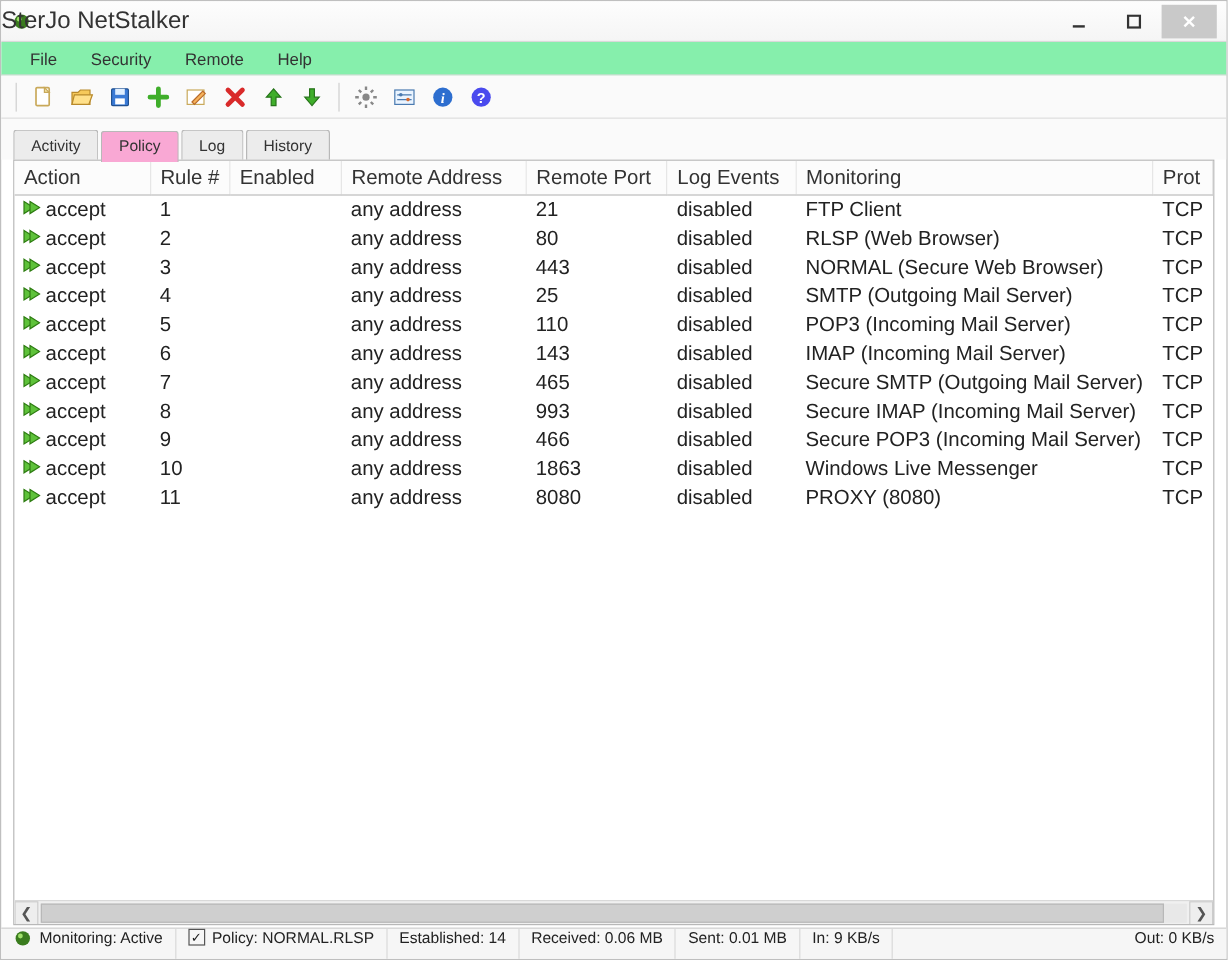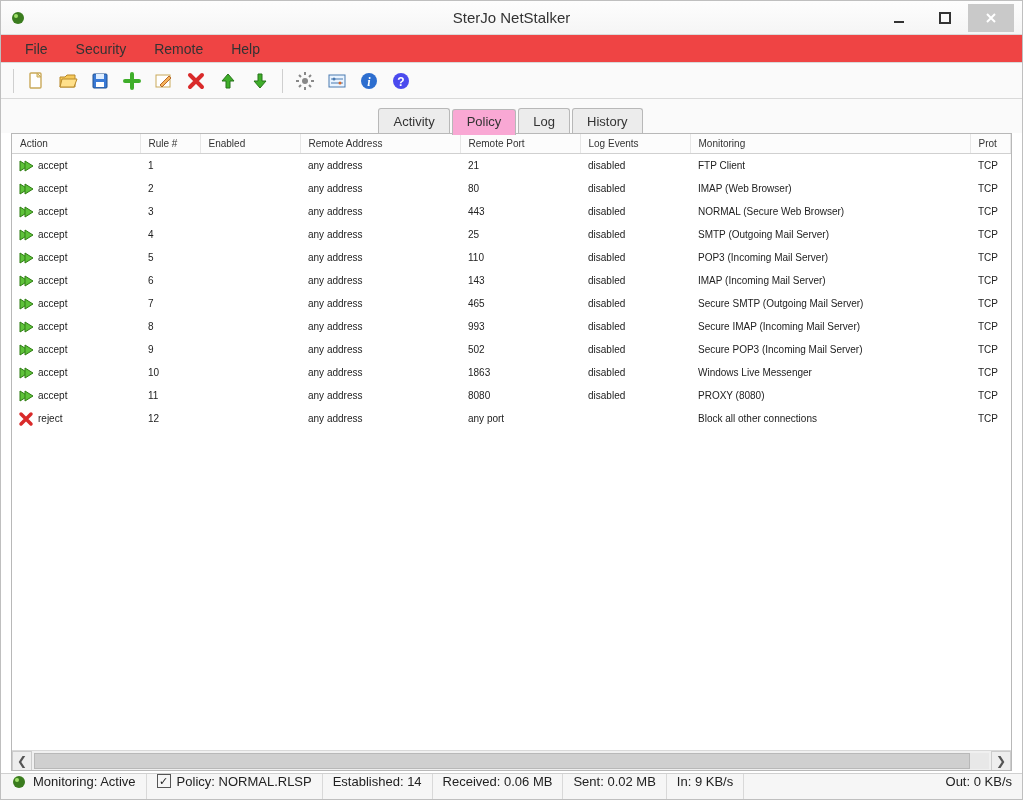--- a/index.html
+++ b/index.html
@@ -23,22 +23,21 @@
     border-bottom: 1px solid #d9d9d9;
     position: relative;
   }
   .titlebar .app-icon {
     width: 18px; height: 18px;
     margin-right: 6px;
   }
   .titlebar .title-text {
     position: absolute;
     left: 0; right: 0;
-    text-align: center;
-    font-size: 15px;
+    font-size: 20px;
     color: #333;
     pointer-events: none;
   }
   .titlebar .win-controls {
     margin-left: auto;
     display: flex;
     gap: 0;
   }
   .win-btn {
     width: 46px; height: 28px;
@@ -48,21 +47,21 @@
   .win-btn.close { background: #c9c9c9; }
   .win-btn svg { width: 12px; height: 12px; }
   
   .menubar {
     height: 28px;
     display: flex;
     align-items: center;
     padding: 0 10px;
     gap: 0;
     border-bottom: 1px solid #d9d9d9;
-    background: #ef4444;
+    background: #86efac;
     font-size: 14px;
     color: #333;
   }
   .menubar .menu-item {
     padding: 4px 14px;
     cursor: default;
   }
   
   .toolbar {
     height: 36px;
@@ -83,21 +82,20 @@
     background: #cfcfcf;
     margin: 0 4px;
   }
   .tool-btn svg { width: 20px; height: 20px; }
   
   .tab-row {
     display: flex;
     padding: 8px 10px 0 10px;
     gap: 0;
     background: #fafafa;
-    justify-content: center;
   }
   .tab {
     padding: 5px 14px;
     border: 1px solid #b8b8b8;
     border-bottom: none;
     background: #ececec;
     font-size: 13px;
     border-radius: 3px 3px 0 0;
     margin-right: 2px;
     position: relative;
@@ -115,41 +113,41 @@
     margin: 0 10px;
     border: 1px solid #b8b8b8;
     background: #fff;
     height: 638px;
     overflow: hidden;
     position: relative;
   }
   table {
     width: 100%;
     border-collapse: collapse;
-    font-size: 10px;
+    font-size: 17px;
   }
   thead th {
     text-align: left;
     font-weight: normal;
     padding: 4px 8px;
     background: #fcfcfc;
     border-right: 1px solid #e6e6e6;
     border-bottom: 1px solid #d0d0d0;
     color: #333;
     white-space: nowrap;
   }
   tbody td {
     padding: 2px 8px;
     white-space: nowrap;
     color: #222;
     height: 23px;
   }
   tbody td.action-cell {
     display: flex;
-    align-items: center;
+    align-items: flex-start;
     gap: 4px;
     padding-left: 6px;
   }
   .row-icon { width: 16px; height: 16px; display:inline-flex; align-items:center; justify-content:center;}
   .row-icon svg { width: 16px; height: 16px; }
   
   col.c-action { width: 128px; }
   col.c-rule   { width: 60px; }
   col.c-enabled{ width: 100px; }
   col.c-remaddr{ width: 160px; }
@@ -384,21 +382,21 @@
                 <path d="M7 3 L15 8 L7 13 Z" fill="#5ec23a" stroke="#2e7c12"></path>
               </svg>
             </span>
             <span>accept</span>
           </td>
           <td>2</td>
           <td></td>
           <td>any address</td>
           <td>80</td>
           <td>disabled</td>
-          <td>IMAP (Web Browser)</td>
+          <td>RLSP (Web Browser)</td>
           <td>TCP</td>
         </tr>
         <tr>
           <td class="action-cell">
             <span class="row-icon">
               <svg viewBox="0 0 16 16">
                 <path d="M2 3 L10 8 L2 13 Z" fill="#5ec23a" stroke="#2e7c12"></path>
                 <path d="M7 3 L15 8 L7 13 Z" fill="#5ec23a" stroke="#2e7c12"></path>
               </svg>
             </span>
@@ -508,21 +506,21 @@
               <svg viewBox="0 0 16 16">
                 <path d="M2 3 L10 8 L2 13 Z" fill="#5ec23a" stroke="#2e7c12"></path>
                 <path d="M7 3 L15 8 L7 13 Z" fill="#5ec23a" stroke="#2e7c12"></path>
               </svg>
             </span>
             <span>accept</span>
           </td>
           <td>9</td>
           <td></td>
           <td>any address</td>
-          <td>502</td>
+          <td>466</td>
           <td>disabled</td>
           <td>Secure POP3 (Incoming Mail Server)</td>
           <td>TCP</td>
         </tr>
         <tr>
           <td class="action-cell">
             <span class="row-icon">
               <svg viewBox="0 0 16 16">
                 <path d="M2 3 L10 8 L2 13 Z" fill="#5ec23a" stroke="#2e7c12"></path>
                 <path d="M7 3 L15 8 L7 13 Z" fill="#5ec23a" stroke="#2e7c12"></path>
@@ -547,37 +545,20 @@
               </svg>
             </span>
             <span>accept</span>
           </td>
           <td>11</td>
           <td></td>
           <td>any address</td>
           <td>8080</td>
           <td>disabled</td>
           <td>PROXY (8080)</td>
-          <td>TCP</td>
-        </tr>
-        <tr>
-          <td class="action-cell">
-            <span class="row-icon">
-              <svg viewBox="0 0 16 16">
-                <path d="M3 3 L13 13 M13 3 L3 13" stroke="#d92a2a" stroke-width="3.5" stroke-linecap="round"></path>
-              </svg>
-            </span>
-            <span>reject</span>
-          </td>
-          <td>12</td>
-          <td></td>
-          <td>any address</td>
-          <td>any port</td>
-          <td></td>
-          <td>Block all other connections</td>
           <td>TCP</td>
         </tr>
       </tbody>
   </table>
   <div class="hscroll">
     <div class="arrow">❮</div>
     <div class="track">
         <div class="thumb"></div>
       </div>
     <div class="arrow">❯</div>
@@ -598,21 +579,21 @@
     <span class="status-check">✓</span>
     <span>Policy: NORMAL.RLSP</span>
   </div>
   <div class="status-seg">
     <span>Established: 14</span>
   </div>
   <div class="status-seg">
     <span>Received: 0.06 MB</span>
   </div>
   <div class="status-seg">
-    <span>Sent: 0.02 MB</span>
+    <span>Sent: 0.01 MB</span>
   </div>
   <div class="status-seg">
     <span>In: 9 KB/s</span>
   </div>
   <div class="status-seg">
     <span>Out: 0 KB/s</span>
   </div>
 </div>
 
 </body></html>

